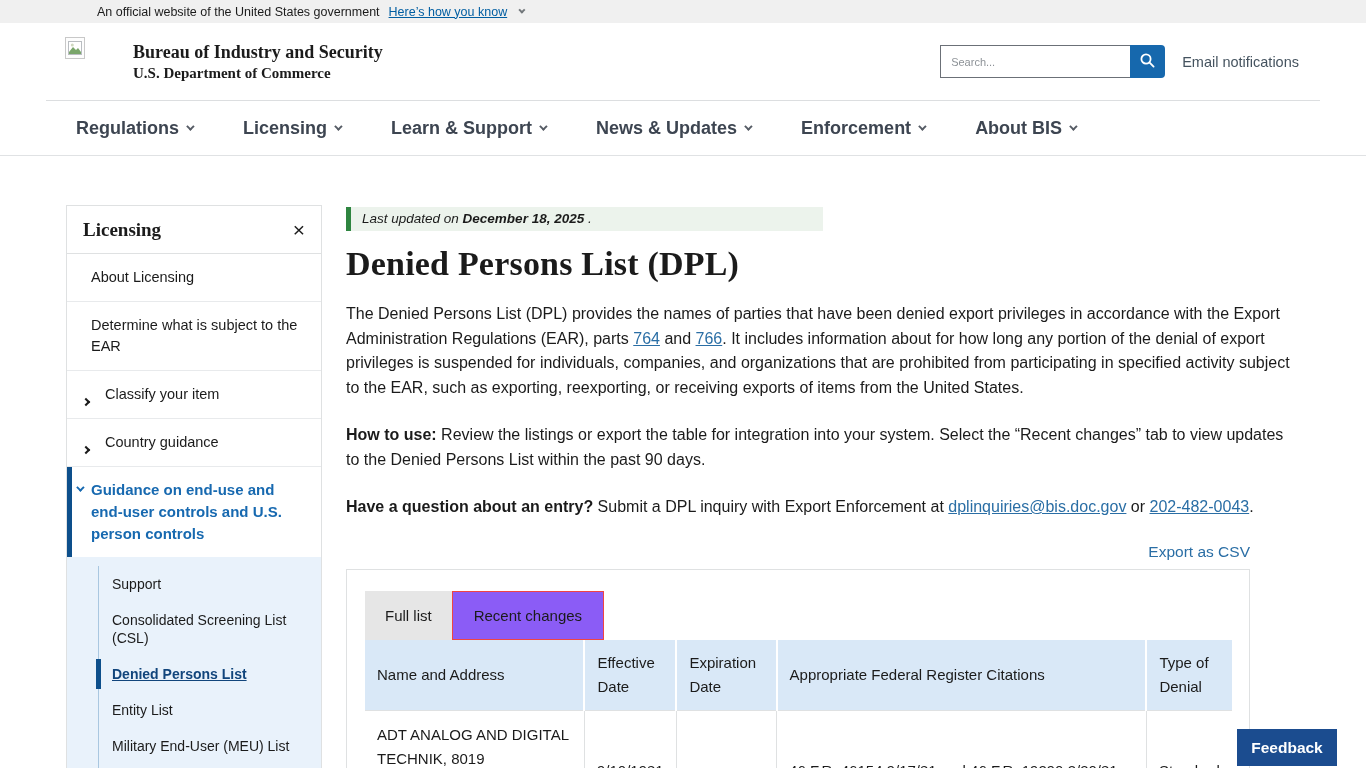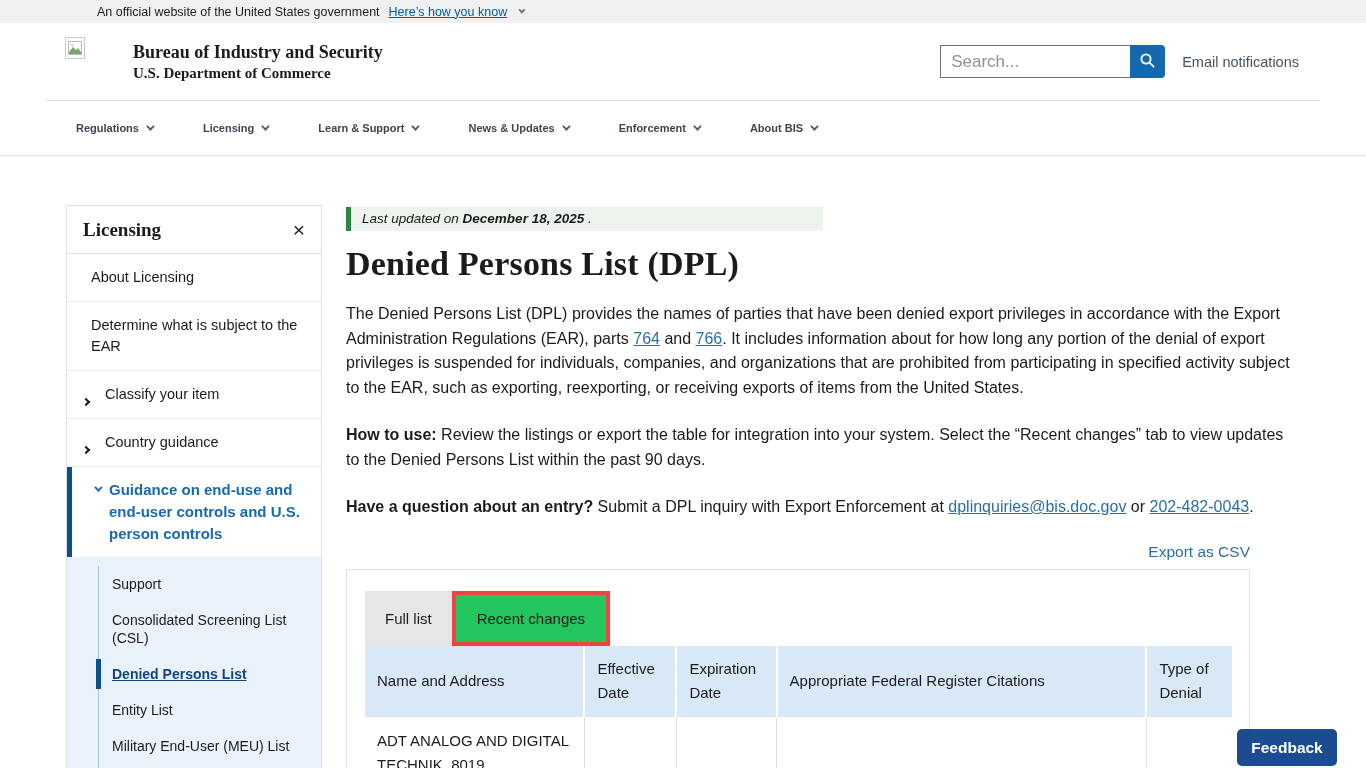--- a/index.html
+++ b/index.html
@@ -31,39 +31,39 @@
     width:20px; height:22px; border:1px solid #c8c8c8; background:#fdfdfd;
     display:flex; align-items:center; justify-content:center; align-self:flex-start; margin-top:14px;
   }
   .titles { margin-left:48px; font-family:"Liberation Serif", serif; font-weight:bold; }
   .titles .agency { font-size:18px; line-height:22px; }
   .titles .dept   { font-size:15px; line-height:20px; }
   .header-right { margin-left:auto; display:flex; align-items:center; }
   .search-wrap { display:flex; }
   .search-input {
     width:190px; height:33px; border:1px solid #6b7077; border-right:none;
-    font-size:17px; padding:0 10px; color:#1b1b1b; outline:none;
+    font-size:11px; padding:0 10px; color:#1b1b1b; outline:none;
     font-family:"Liberation Sans", sans-serif; background:#fff;
   }
   .search-input::placeholder { color:#8d9297; }
   .search-btn {
     width:35px; height:33px; background:#1668ad; border:none; border-radius:0 4px 4px 0;
     display:flex; align-items:center; justify-content:center; cursor:pointer;
   }
   .email-link { margin-left:17px; font-size:14.5px; color:#45535f; text-decoration:none; }
 
   .header-rule { border-top:1px solid #dcdee0; margin:0 46px; }
 
   
   .main-nav {
     height:55px; display:flex; align-items:center; padding-left:76px; gap:51px;
     border-bottom:1px solid #e0e2e4;
   }
   .nav-item {
-    font-size:11px; font-weight:bold; color:#3d4551; text-decoration:none;
+    font-size:18px; font-weight:bold; color:#3d4551; text-decoration:none;
     display:flex; align-items:center; gap:7px;
   }
   .nav-item .chev { width:6px; height:6px; color:#565c65; }
 
   
   .sidebar {
     position:absolute; left:66px; top:205px; width:256px;
     background:#fff; border:1px solid #dfe1e2;
   }
   .sb-title {
@@ -77,21 +77,21 @@
     color:#1b1b1b; text-decoration:none; border-bottom:1px solid #e8eaec;
   }
   .sb-item.expandable { padding-left:16px; display:flex; gap:16px; align-items:flex-end; }
   .chev-right {
     display:inline-block; width:6px; height:6px; margin-top:6px; flex:none;
     border-right:2px solid #1b1b1b; border-bottom:2px solid #1b1b1b;
     transform:rotate(-45deg);
   }
   .sb-group {
     position:relative; display:flex; gap:9px; align-items:flex-start;
-    padding:12px 14px 12px 27px; color:#1769b0; font-weight:bold;
+    padding:12px 14px 12px 9px; color:#1769b0; font-weight:bold;
     font-size:15px; line-height:22px; text-decoration:none;
   }
   .sb-group::before {
     content:""; position:absolute; left:0; top:0; bottom:0; width:5px; background:#0d4f8b;
   }
   .sb-group .chev { width:6px; height:6px; margin-top:7px; flex:none; color:#1769b0; }
   .sb-sub { background:#e9f2fb; padding:9px 0 12px 31px; }
   .sb-sub-list { border-left:1px solid #a9c7e0; }
   .sb-sub-item {
     position:relative; display:block; padding:9px 10px 9px 13px;
@@ -116,22 +116,22 @@
   .para { font-size:16px; line-height:24.5px; margin:0 0 23px; }
   .para .lead { font-weight:bold; }
   .para a { color:#2a6ea5; text-decoration:underline; }
   .export-row { width:904px; text-align:right; margin:6px 0 8px; }
   .export-link { color:#2a6ea5; font-size:15.5px; text-decoration:none; }
 
   
   .table-card { width:904px; border:1px solid #dfe1e2; background:#fff; padding:21px 18px 0; }
   .tabs { display:flex; align-items:stretch; }
   .tab {
-    font-size:15px; padding:15px 21px; color:#1b1b1b; background:#22c55e;
-    border:4px solid #ef4444; cursor:pointer; font-family:"Liberation Sans", sans-serif;
+    font-size:15px; padding:15px 21px; color:#1b1b1b; background:#8b5cf6;
+    border:1px solid #ef4444; cursor:pointer; font-family:"Liberation Sans", sans-serif;
   }
   .tab.active { background:#e6e6e6; border:none; padding:15px 20px; }
   .dpl-table { border-collapse:collapse; width:867px; }
   .dpl-table th {
     background:#d9e8f7; font-weight:normal; font-size:15px; text-align:left;
     padding:11px 12px; line-height:24px; border-right:2px solid #fff;
   }
   .dpl-table th:last-child { border-right:none; }
   .dpl-table td {
     font-size:15px; line-height:24px; padding:12px 12px; vertical-align:middle;
@@ -141,21 +141,21 @@
   .col-name { width:219px; }
   .col-eff  { width:84px; }
   .col-exp  { width:100px; }
   .col-cit  { width:369px; }
   .col-type { width:83px; }
 
   
   .feedback-btn {
     position:absolute; left:1237px; top:729px; width:100px; height:37px;
     background:#1b4c8f; color:#fff; font-weight:bold; font-size:15.5px;
-    border:none; border-radius:5px; cursor:pointer; font-family:"Liberation Sans", sans-serif;
+    border:none; border-radius:0; cursor:pointer; font-family:"Liberation Sans", sans-serif;
   }
 </style>
 </head>
 <body>
 
 <div class="gov-banner">
     <span>An official website of the United States government</span>
     <a class="link">Here’s how you know</a>
     <span class="chev"></span>
   </div>

